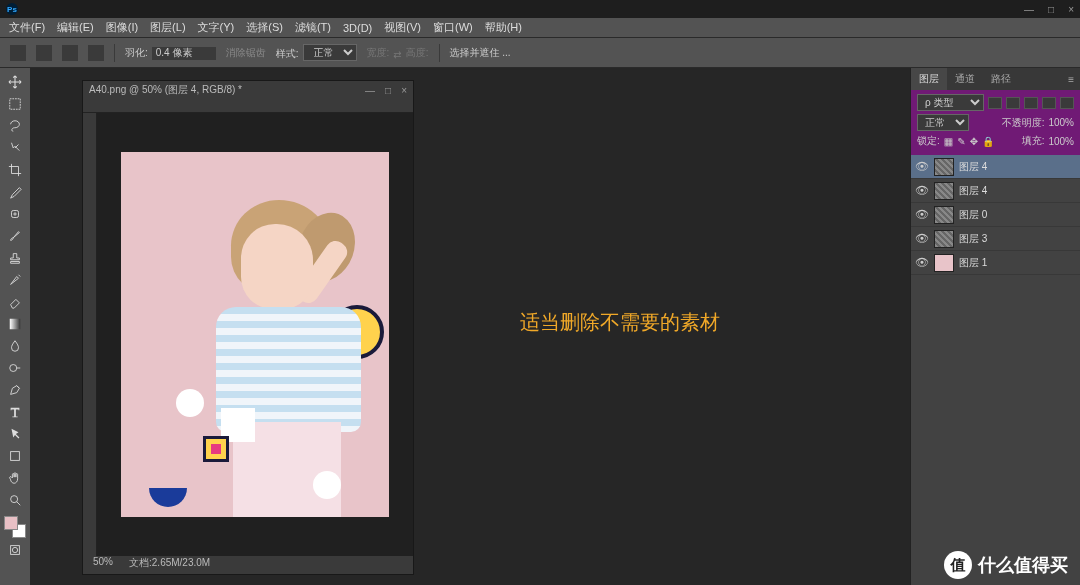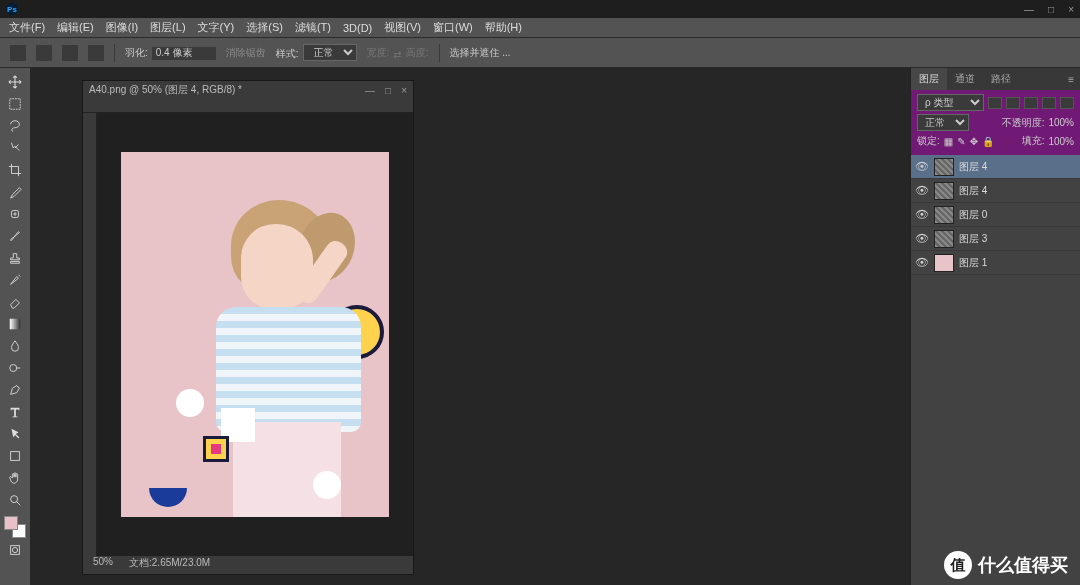--- a/index.html
+++ b/index.html
@@ -283,20 +283,21 @@
           </div>
         </div>
       </div>
       <div class="doc-footer">
         <span>50%</span>
         <span>文档:2.65M/23.0M</span>
       </div>
     </div>
 
     <div class="annotation">
+      <div>适当删除不需要的素材</div>
     </div>
   </div>
 
   <div class="right-panels">
     <div class="panel-tabs">
       <div class="panel-tab active">图层</div>
       <div class="panel-tab">通道</div>
       <div class="panel-tab">路径</div>
       <div class="panel-menu">≡</div>
     </div>

